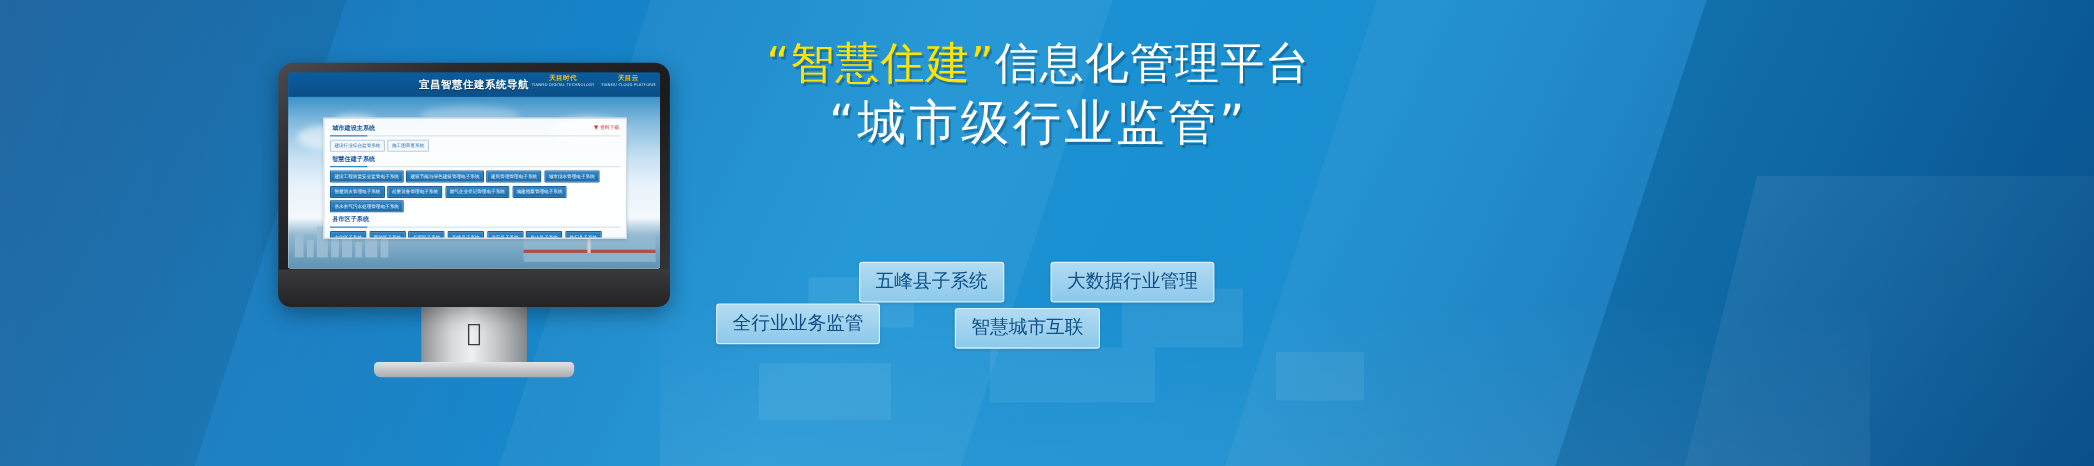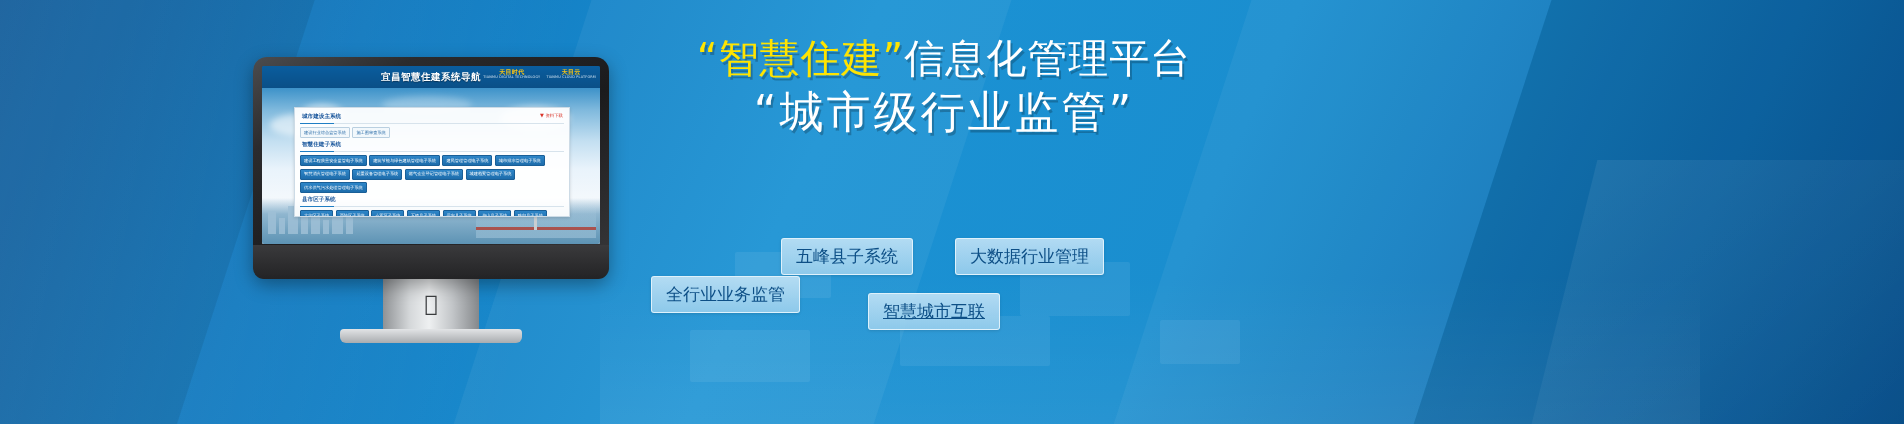--- a/index.html
+++ b/index.html
@@ -130,21 +130,21 @@
     position:absolute;
     background:linear-gradient(180deg,rgba(190,225,245,.92),rgba(150,205,236,.92));
     border:1px solid rgba(225,242,252,.95);
     color:#0d4f86;font-size:17px;line-height:17px;
     padding:9px 14px;border-radius:3px;white-space:nowrap;
     box-shadow:0 1px 3px rgba(0,0,0,.12);
   }
   #tag-iot{left:781px;top:238px;}
   #tag-bigdata{left:955px;top:238px;}
   #tag-allind{left:651px;top:276px;}
-  #tag-smartcity{left:868px;top:293px;text-decoration:underline;}
+  #tag-smartcity{left:868px;top:280px;}
 </style>
 </head>
 <body>
 
 <div id="banner">
 
   <div class="facet f1"></div>
   <div class="facet f2"></div>
   <div class="facet f3"></div>
   <div class="facet f4"></div>

